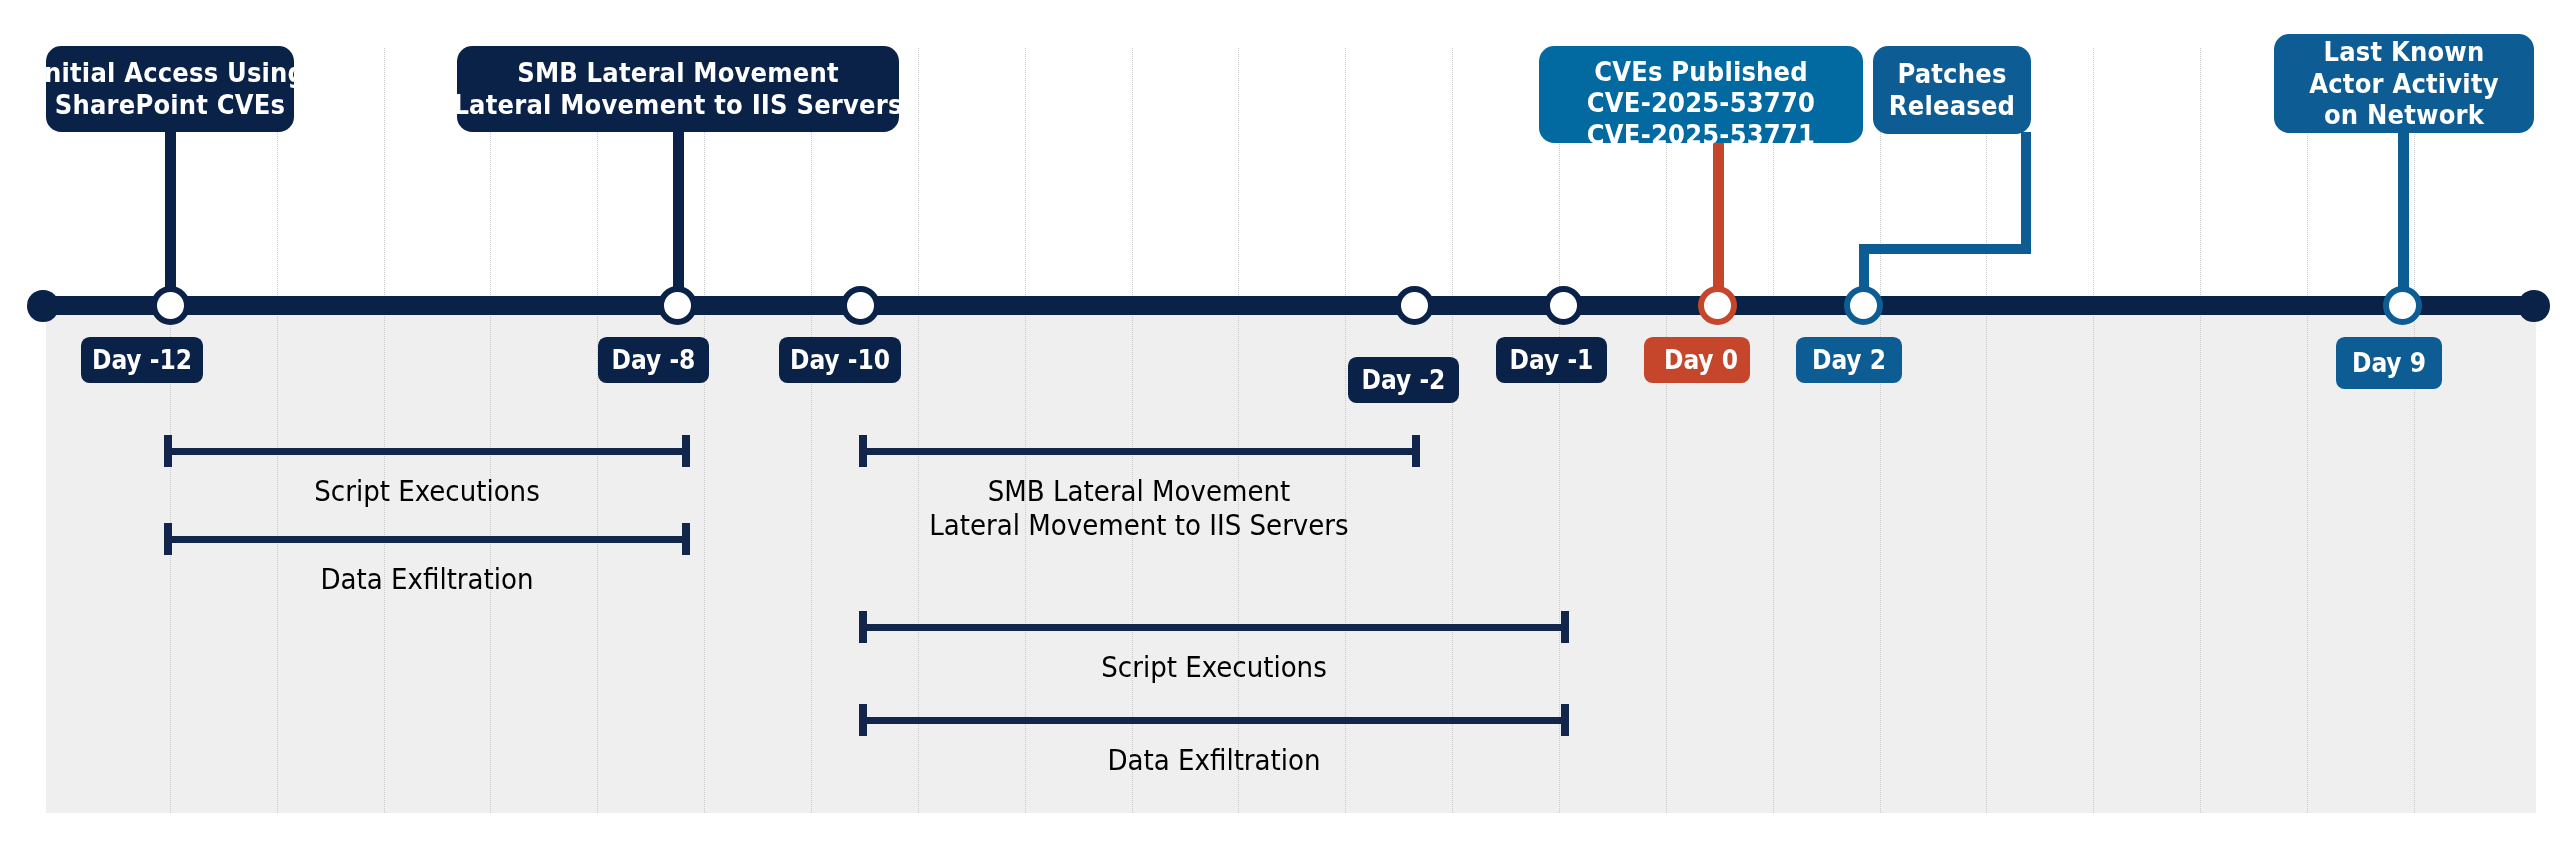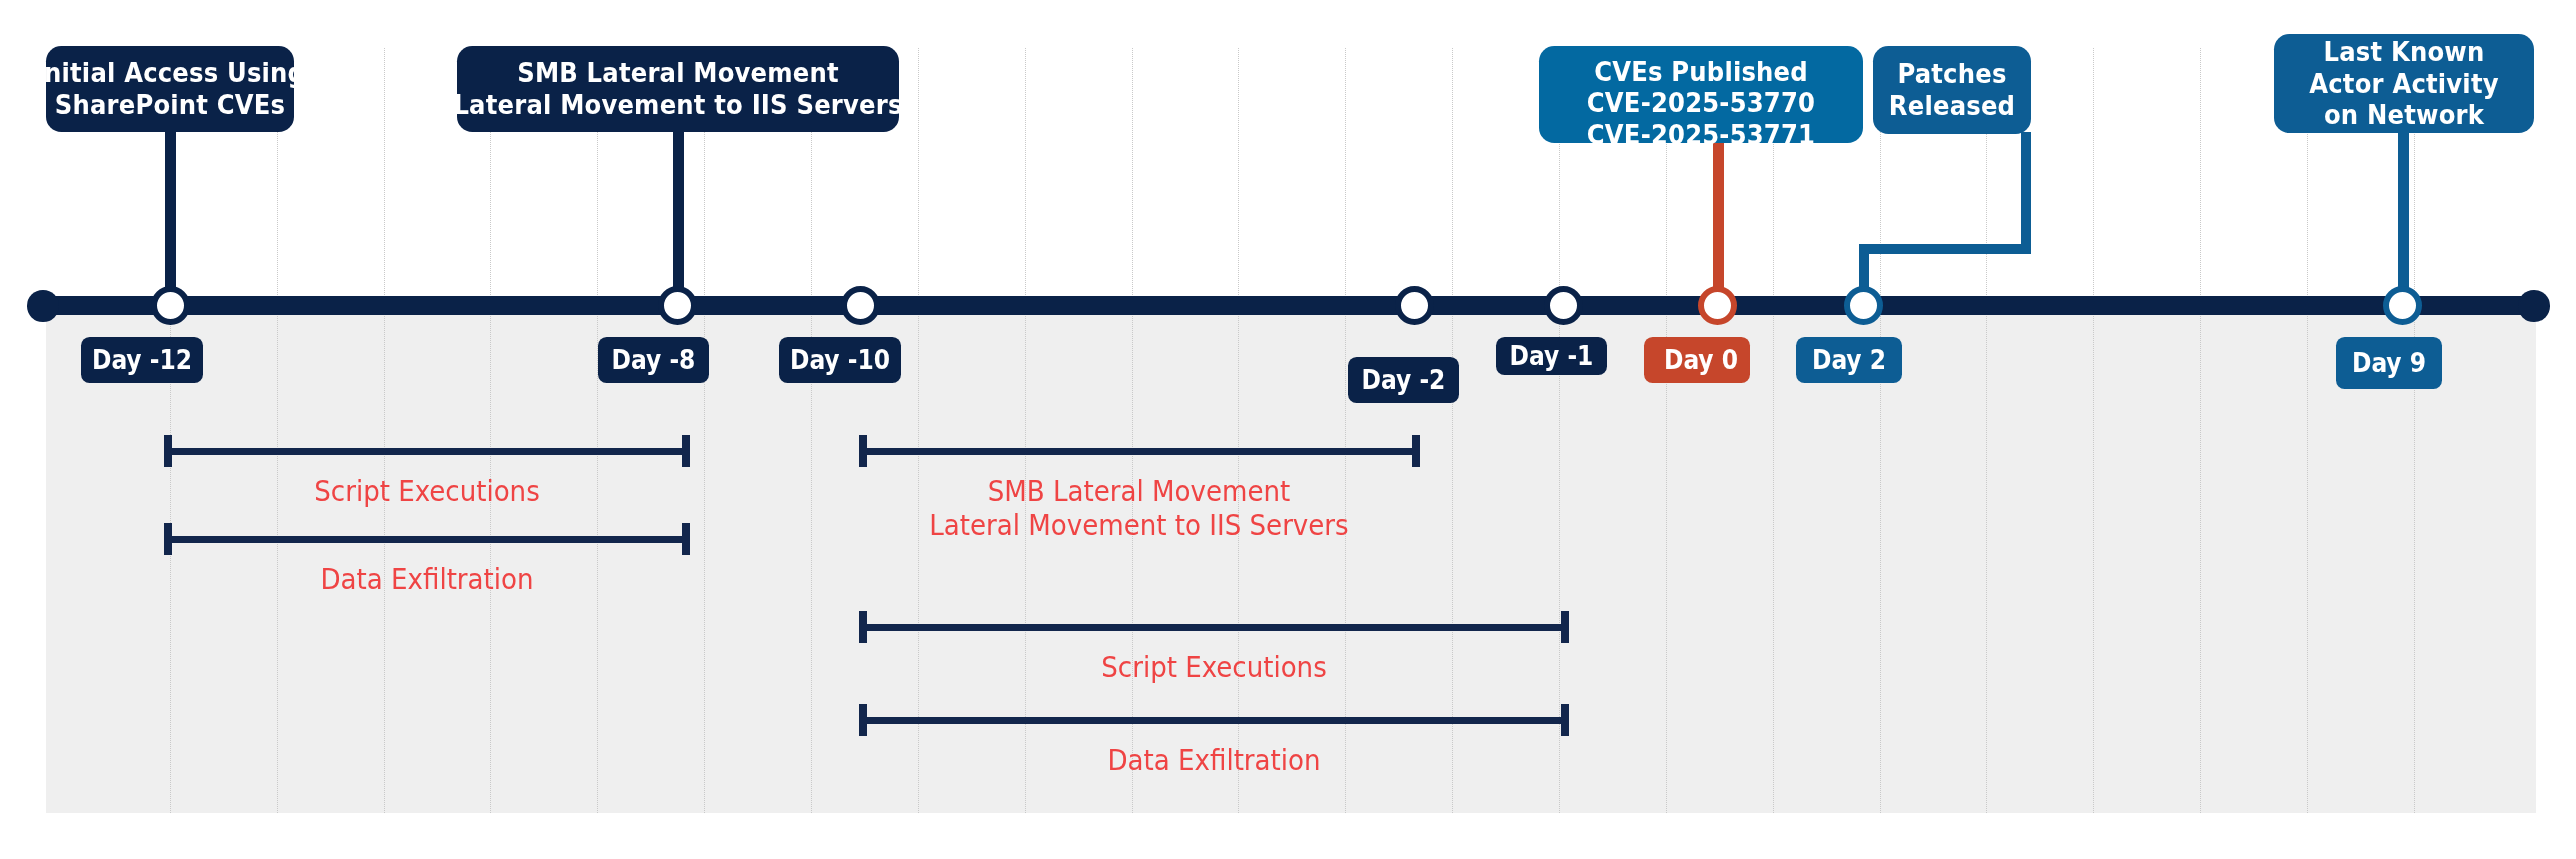--- a/index.html
+++ b/index.html
@@ -47,21 +47,21 @@
   .badge.navy{background:#0a2248;}
   .badge.red{background:#c6462b;padding-left:8px;}
   .badge.blue{background:#0d5d94;}
 
   
   .bracket{position:absolute;}
   .bracket .bar{position:absolute;left:0;right:0;height:6.7px;background:#12264c;}
   .bracket .cap{position:absolute;width:7.6px;background:#12264c;}
   .bracket .cap.l{left:0;}
   .bracket .cap.r{right:0;}
-  .bracket-label{position:absolute;color:#ef4444;text-align:center;
+  .bracket-label{position:absolute;color:#000000;text-align:center;
                  font-weight:400;line-height:1.18;white-space:nowrap;}
 </style>
 </head>
 <body>
 
 <div id="stage">
 
   <div class="panel" style="left:46px;top:307px;width:2490px;height:506px;"></div>
 
   <div class="gridline" style="left:170px;  top:48px; height:765px;"></div>
@@ -136,21 +136,21 @@
   <div class="card blue" style="left:2274px;top:34px;width:260px;height:99px;font-size:27px;">
     <span>Last Known</span>
     <span>Actor Activity</span>
     <span>on Network</span>
   </div>
 
   <div class="badge navy" style="left:81px;top:337px;width:122px;height:46px;font-size:26px;">Day -12</div>
   <div class="badge navy" style="left:598px;top:337px;width:111px;height:46px;font-size:26px;">Day -8</div>
   <div class="badge navy" style="left:779px;top:337px;width:122px;height:46px;font-size:26px;">Day -10</div>
   <div class="badge navy" style="left:1348px;top:337px;width:111px;height:46px;font-size:26px;margin-top:20px;">Day -2</div>
-  <div class="badge navy" style="left:1496px;top:337px;width:111px;height:38px;font-size:26px;">Day -1</div>
+  <div class="badge navy" style="left:1496px;top:337px;width:111px;height:46px;font-size:26px;">Day -1</div>
   <div class="badge red" style="left:1644px;top:337px;width:106px;height:46px;font-size:26px;">Day 0</div>
   <div class="badge blue" style="left:1796px;top:337px;width:106px;height:46px;font-size:26px;">Day 2</div>
   <div class="badge blue" style="left:2336px;top:337px;width:106px;height:52px;font-size:26px;">Day 9</div>
 
   <div class="bracket" style="left:164px;top:435px;width:526px;height:32px;">
     <div class="cap l" style="top:0;height:32px;"></div>
     <div class="bar" style="top:13.4px;"></div>
     <div class="cap r" style="top:0;height:32px;"></div>
   </div>
   <div class="bracket-label" style="left:164px;top:474px;width:526px;font-size:29px;">Script Executions</div>

